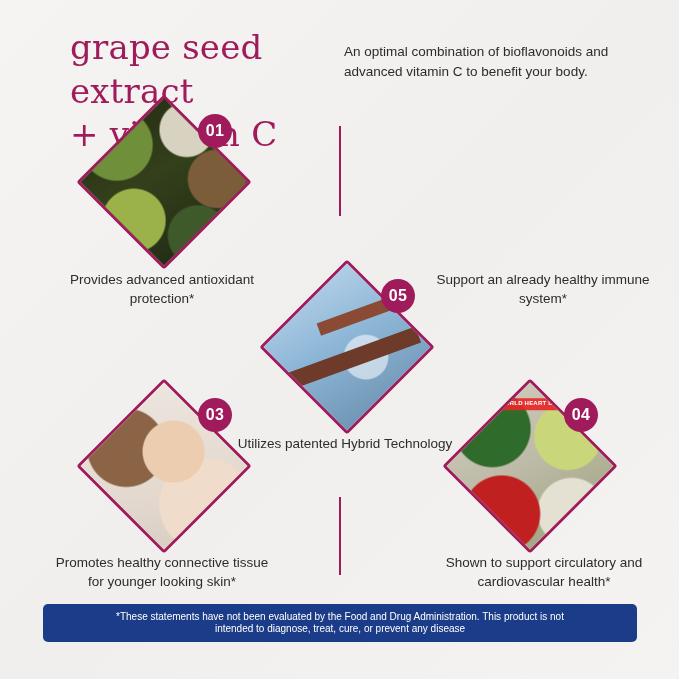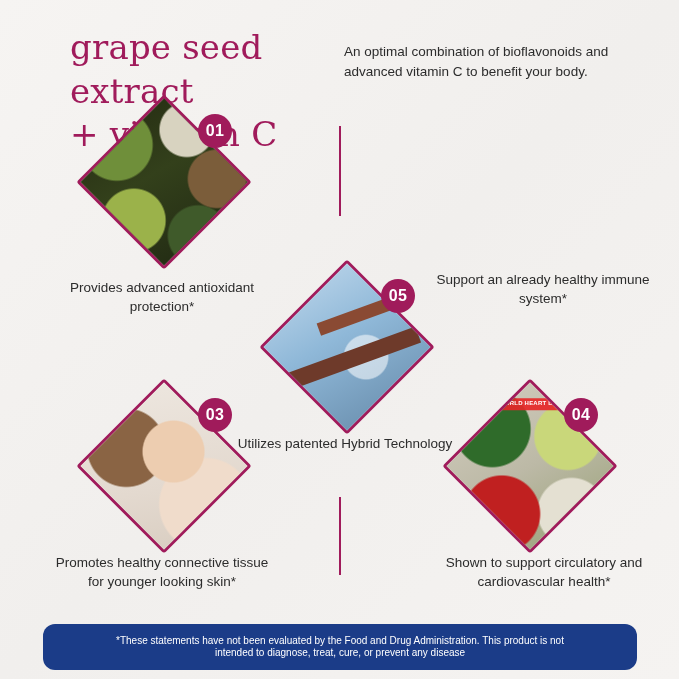--- a/index.html
+++ b/index.html
@@ -101,21 +101,21 @@
     position: absolute;
     text-align: center;
     color: #2c2c2c;
     font-size: 13.5px;
     line-height: 1.42;
     width: 230px;
   }
 
   
   #item1 { left: 102px; top: 120px; }
-  #cap1  { left: 47px;  top: 278px; text-align: center; }
+  #cap1  { left: 47px;  top: 270px; text-align: center; }
   #item2 { left: 468px; top: 120px; }
   #cap2  { left: 428px; top: 270px; }
   #item3 { left: 102px; top: 404px; }
   #cap3  { left: 47px;  top: 553px; }
   #item4 { left: 468px; top: 404px; }
   #cap4  { left: 429px; top: 553px; }
   #item5 { left: 285px; top: 285px; }
   #cap5  { left: 230px; top: 434px; }
 
   
@@ -175,26 +175,26 @@
     line-height: 1.25;
     padding: 2px 0;
     border-radius: 2px;
     letter-spacing: 0.2px;
   }
 
   
   .disclaimer {
     position: absolute;
     left: 43px;
-    top: 624px;
+    top: 604px;
     width: 594px;
-    height: 46px;
+    height: 38px;
     background: #1b3c88;
     color: #ffffff;
-    border-radius: 12px;
+    border-radius: 5px;
     display: flex;
     align-items: center;
     justify-content: center;
     text-align: center;
     font-size: 10px;
     line-height: 1.25;
     padding: 0 14px;
     box-sizing: border-box;
   }
 </style>

